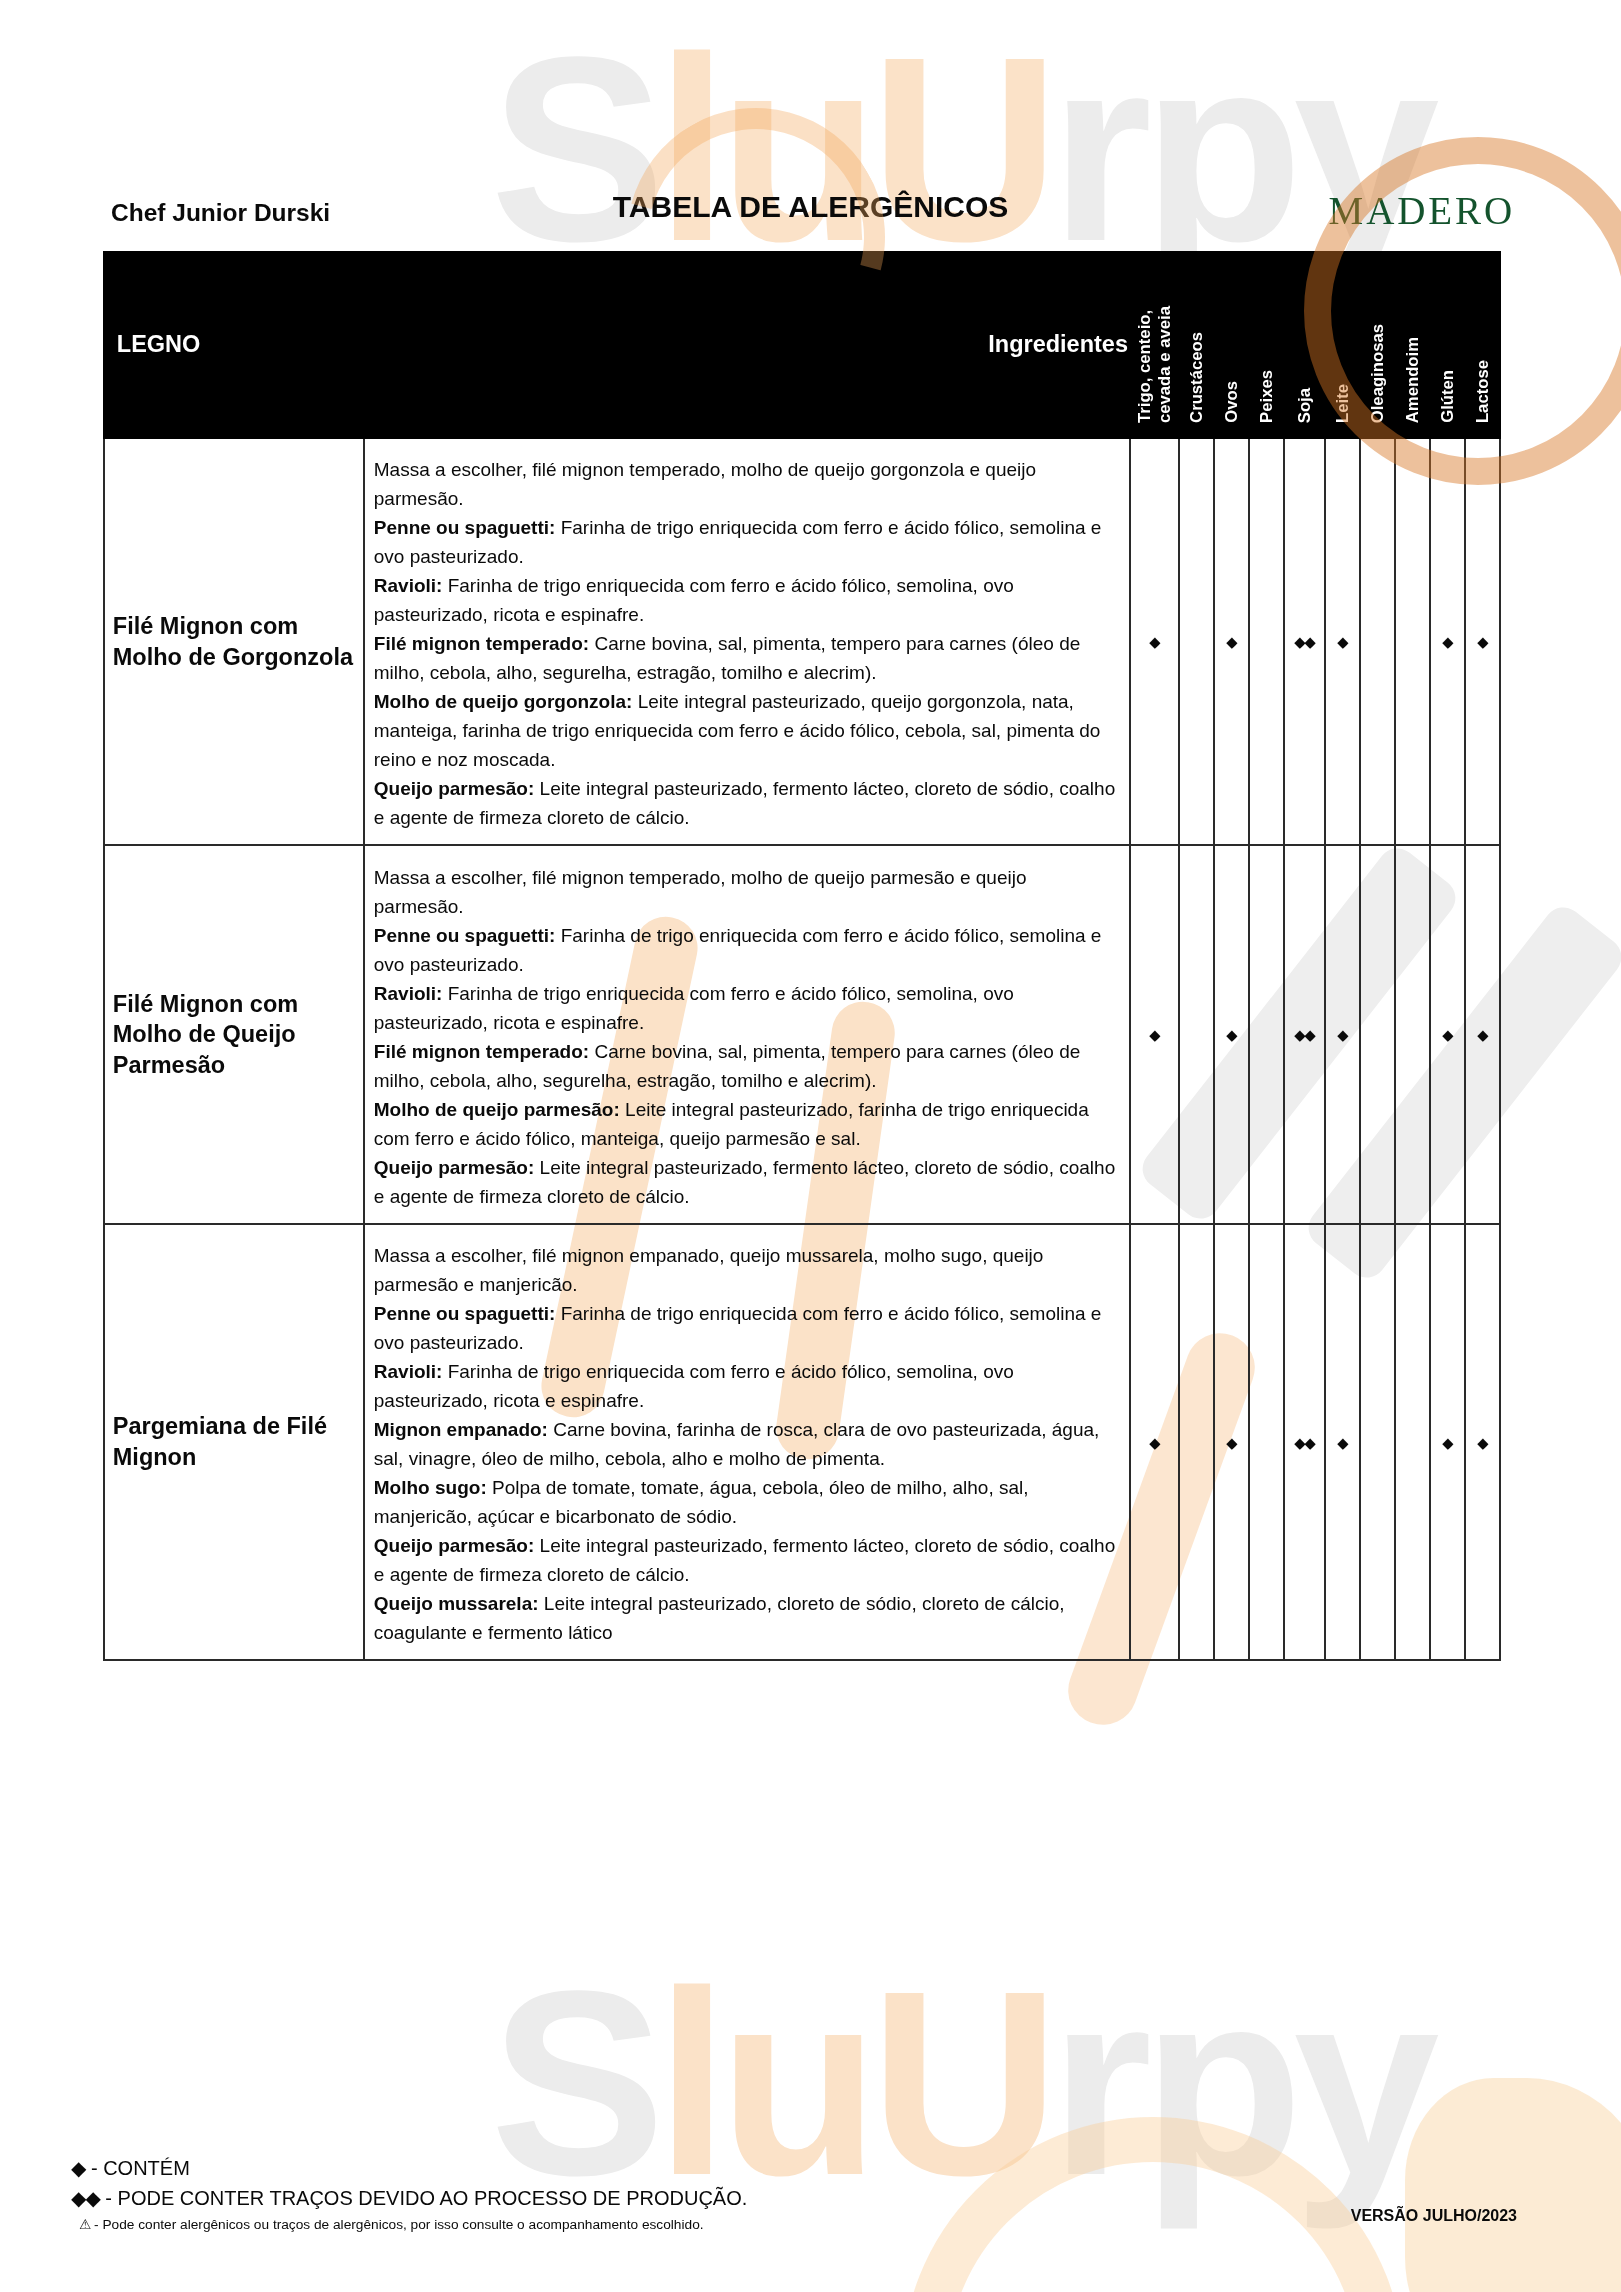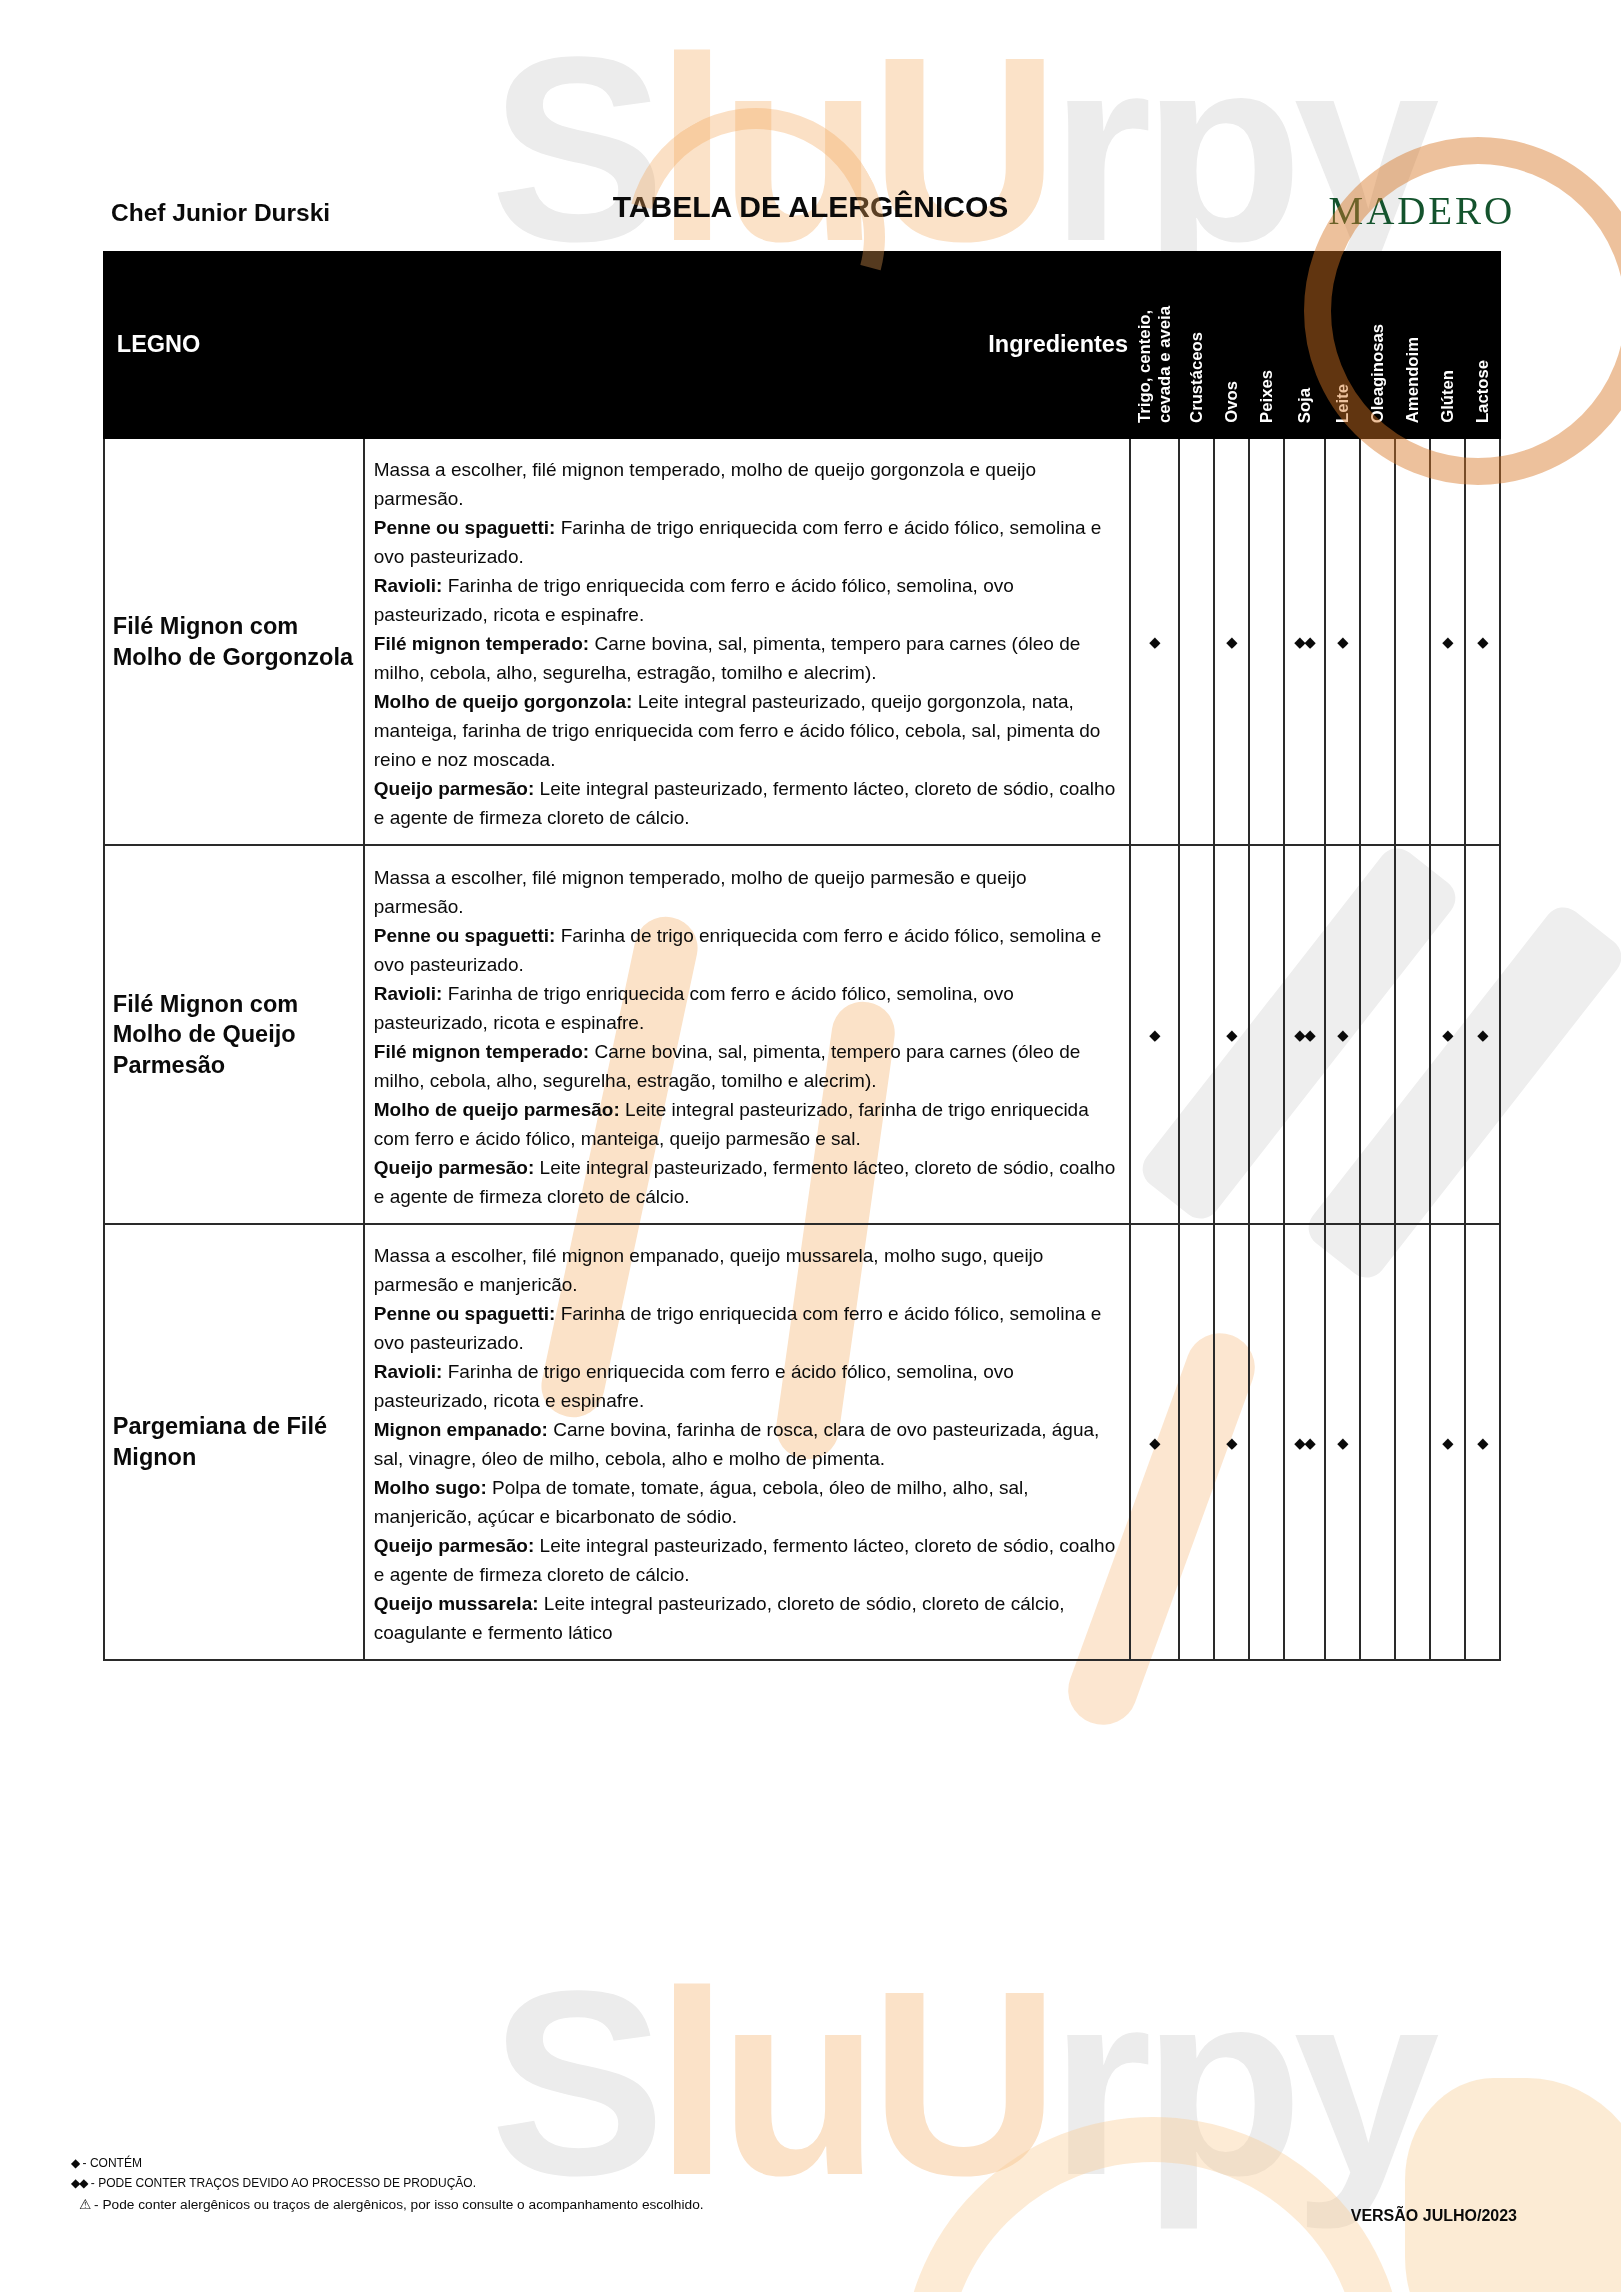--- a/index.html
+++ b/index.html
@@ -44,21 +44,21 @@
        font-size:16.7px;font-weight:bold;line-height:1.18;max-height:169px;text-align:left;}
   table.alg td{border:2px solid #2a2a2a;background:transparent;}
   td.dish{font-size:23.5px;font-weight:bold;vertical-align:middle;padding:5.9px 5.9px 5.9px 7.8px;line-height:1.3;}
   td.ing{vertical-align:top;padding:16.7px 11.8px 11.8px 8.8px;font-size:19px;line-height:29px;}
   td.ing p{margin:0;}
   td.mark{text-align:center;vertical-align:middle;font-size:14.7px;letter-spacing:-1px;
           font-family:"DejaVu Sans","Liberation Sans",sans-serif;}
 
   
   .legend{position:absolute;z-index:2;left:71px;top:2156px;list-style:none;margin:0;padding:0;}
-  .legend li{margin-bottom:5.9px;font-size:12px;font-family:"Liberation Sans",sans-serif;}
+  .legend li{margin-bottom:5.9px;font-size:20px;font-family:"Liberation Sans",sans-serif;}
   .legend li:nth-child(3){font-size:13.7px;margin-left:8px;}
   .legend .sym{font-family:"DejaVu Sans","Liberation Sans",sans-serif;letter-spacing:-1px;}
   .version{position:absolute;z-index:2;right:104px;top:2207px;font-size:16px;font-weight:bold;margin-left:29px;}
 </style>
 </head>
 <body>
 
 <div class="page">
 
   <div class="wm wm-top"><span class="wg">S</span><span class="wo">l</span><span class="wo">u</span><span class="wo">U</span><span class="wg">r</span><span class="wg">p</span><span class="wg">y</span></div>

